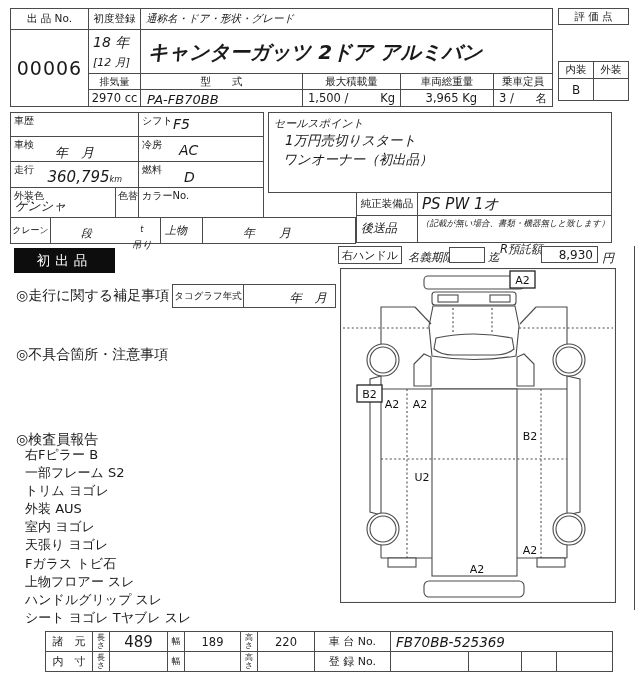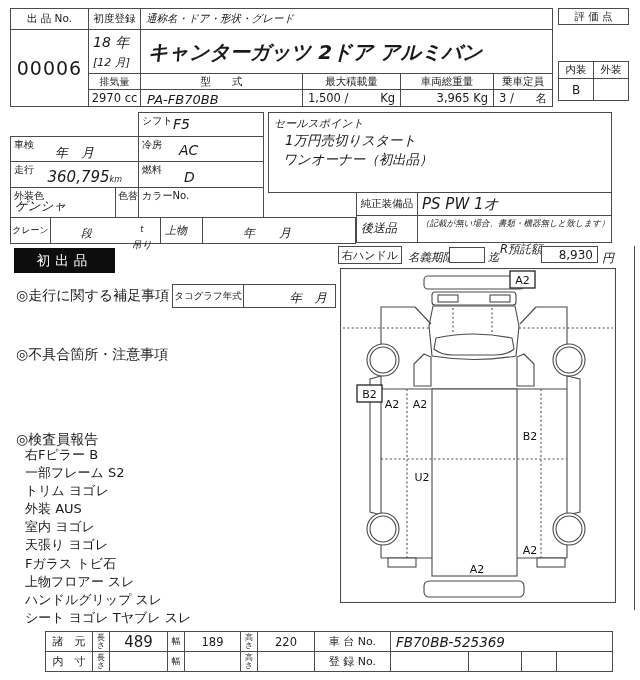--- a/index.html
+++ b/index.html
@@ -62,21 +62,21 @@
       <span>最大積載量</span>
     </div>
   <div class="c" style="left:302px;top:89px;width:99px;height:18px;display:flex;align-items:center;justify-content:space-between;padding:0 5px;font-size:11.5px">
     <span>1,500 /</span>
       <span>Kg</span>
   </div>
 
   <div class="c hd" style="left:400px;top:73px;width:94px;height:17px">
       <span>車両総重量</span>
     </div>
-  <div class="c" style="left:400px;top:89px;width:94px;height:18px;display:flex;align-items:center;justify-content:flex-end;padding-right:5px;font-size:11.5px">
+  <div class="c" style="left:400px;top:89px;width:94px;height:18px;display:flex;align-items:center;justify-content:flex-end;padding-right:16px;font-size:11.5px">
     <span>3,965 Kg</span>
   </div>
 
   <div class="c hd" style="left:493px;top:73px;width:60px;height:17px">
       <span>乗車定員</span>
     </div>
   <div class="c" style="left:493px;top:89px;width:60px;height:18px;display:flex;align-items:center;justify-content:space-between;padding:0 5px;font-size:11.5px">
     <span>3 /</span>
       <span>名</span>
   </div>
@@ -90,20 +90,24 @@
   <div class="c hd" style="left:593px;top:61px;width:36px;height:18px">
       <span>外装</span>
     </div>
   <div class="c ctr" style="left:558px;top:78px;width:36px;height:23px;font-size:12px">
       <span>B</span>
     </div>
   <div class="c ctr" style="left:593px;top:78px;width:36px;height:23px;font-size:12px">
       <span></span>
     </div>
 
+  <div class="c" style="left:10px;top:112px;width:129px;height:25px">
+    <span class="lbl">車歴</span>
+    <span class="txt" style="left:45px;top:6px;font-size:12px"></span>
+  </div>
   <div class="c" style="left:138px;top:112px;width:126px;height:25px">
     <span class="lbl">シフト</span>
     <span class="txt" style="left:34px;top:3px;font-size:14px">F5</span>
   </div>
 
   <div class="c" style="left:10px;top:136px;width:129px;height:26px">
     <span class="lbl">車検</span>
     <span class="txt" style="left:44px;top:7px;font-size:13px">年　月</span>
   </div>
   <div class="c" style="left:138px;top:136px;width:126px;height:26px">

